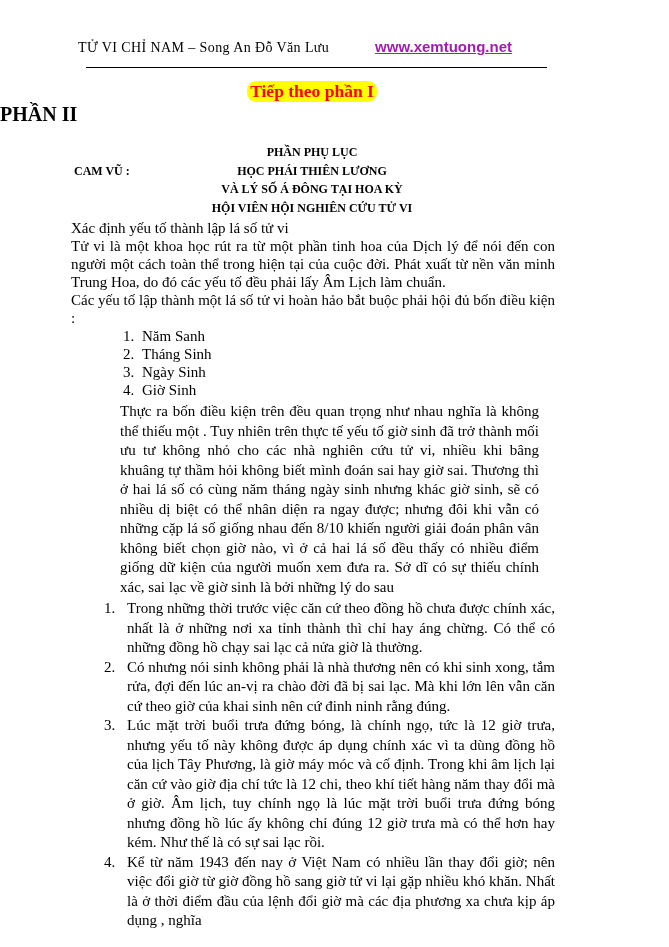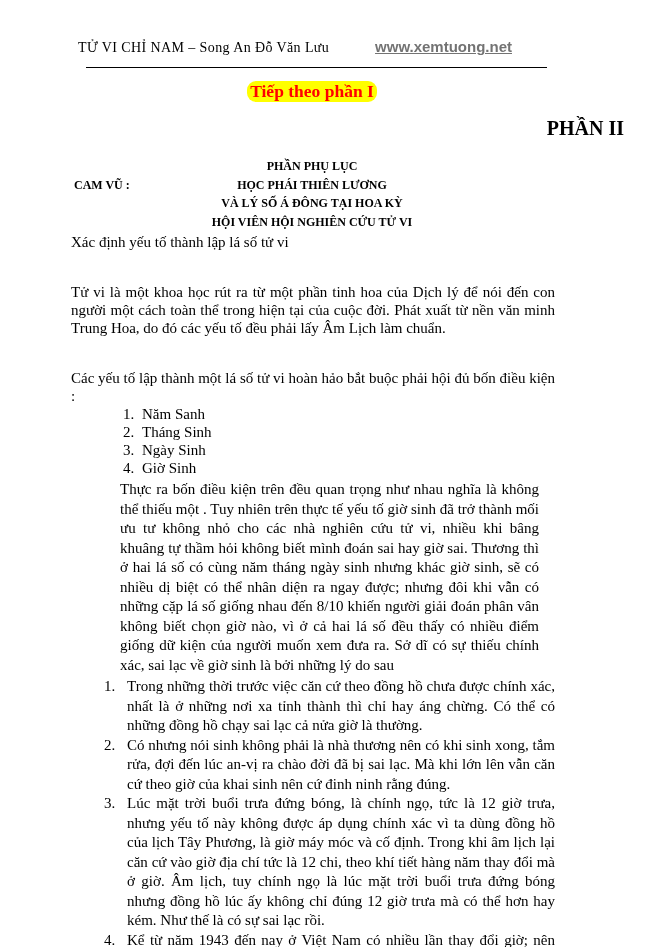--- a/index.html
+++ b/index.html
@@ -21,66 +21,66 @@
   }
   .header-title {
     font-size: 14px;
     letter-spacing: 0.4px;
     white-space: nowrap;
   }
   .header-link {
     font-family: "Liberation Sans", sans-serif;
     font-weight: bold;
     font-size: 15px;
-    color: #737373;
+    color: #a21caf;
     text-decoration: underline;
     white-space: nowrap;
     cursor: pointer;
   }
   .rule {
     border: none;
     border-top: 1.6px solid #000000;
     margin: 11px 77px 0 86px;
   }
   .banner { text-align: center; margin-top: 13px; }
   .banner-highlight {
     display: inline-block;
     background: #ffff00;
     color: #ff0000;
     font-weight: bold;
     font-size: 17.5px;
     padding: 0 3px;
     border-radius: 9px;
   }
   .part-title {
-    text-align: right;
+    text-align: left;
     font-weight: bold;
     font-size: 20px;
-    margin-top: 15px;
+    margin-top: 1px;
   }
   .heading-block {
     position: relative;
     margin-top: 17px;
     text-align: center;
     font-weight: bold;
     font-size: 12px;
     line-height: 18.5px;
   }
   .author-label {
     position: absolute;
     left: 74px;
     top: 18.5px;
     font-weight: bold;
   }
   .content {
     margin: 2px 69px 0 71px;
     font-size: 15px;
     line-height: 18px;
   }
-  .para { text-align: justify; margin-top: 32px; }
+  .para { text-align: justify; }
   ol.conditions {
     list-style: none;
     margin: 0; padding: 0;
     counter-reset: c;
   }
   ol.conditions li {
     counter-increment: c;
     position: relative;
     padding-left: 71px;
   }

